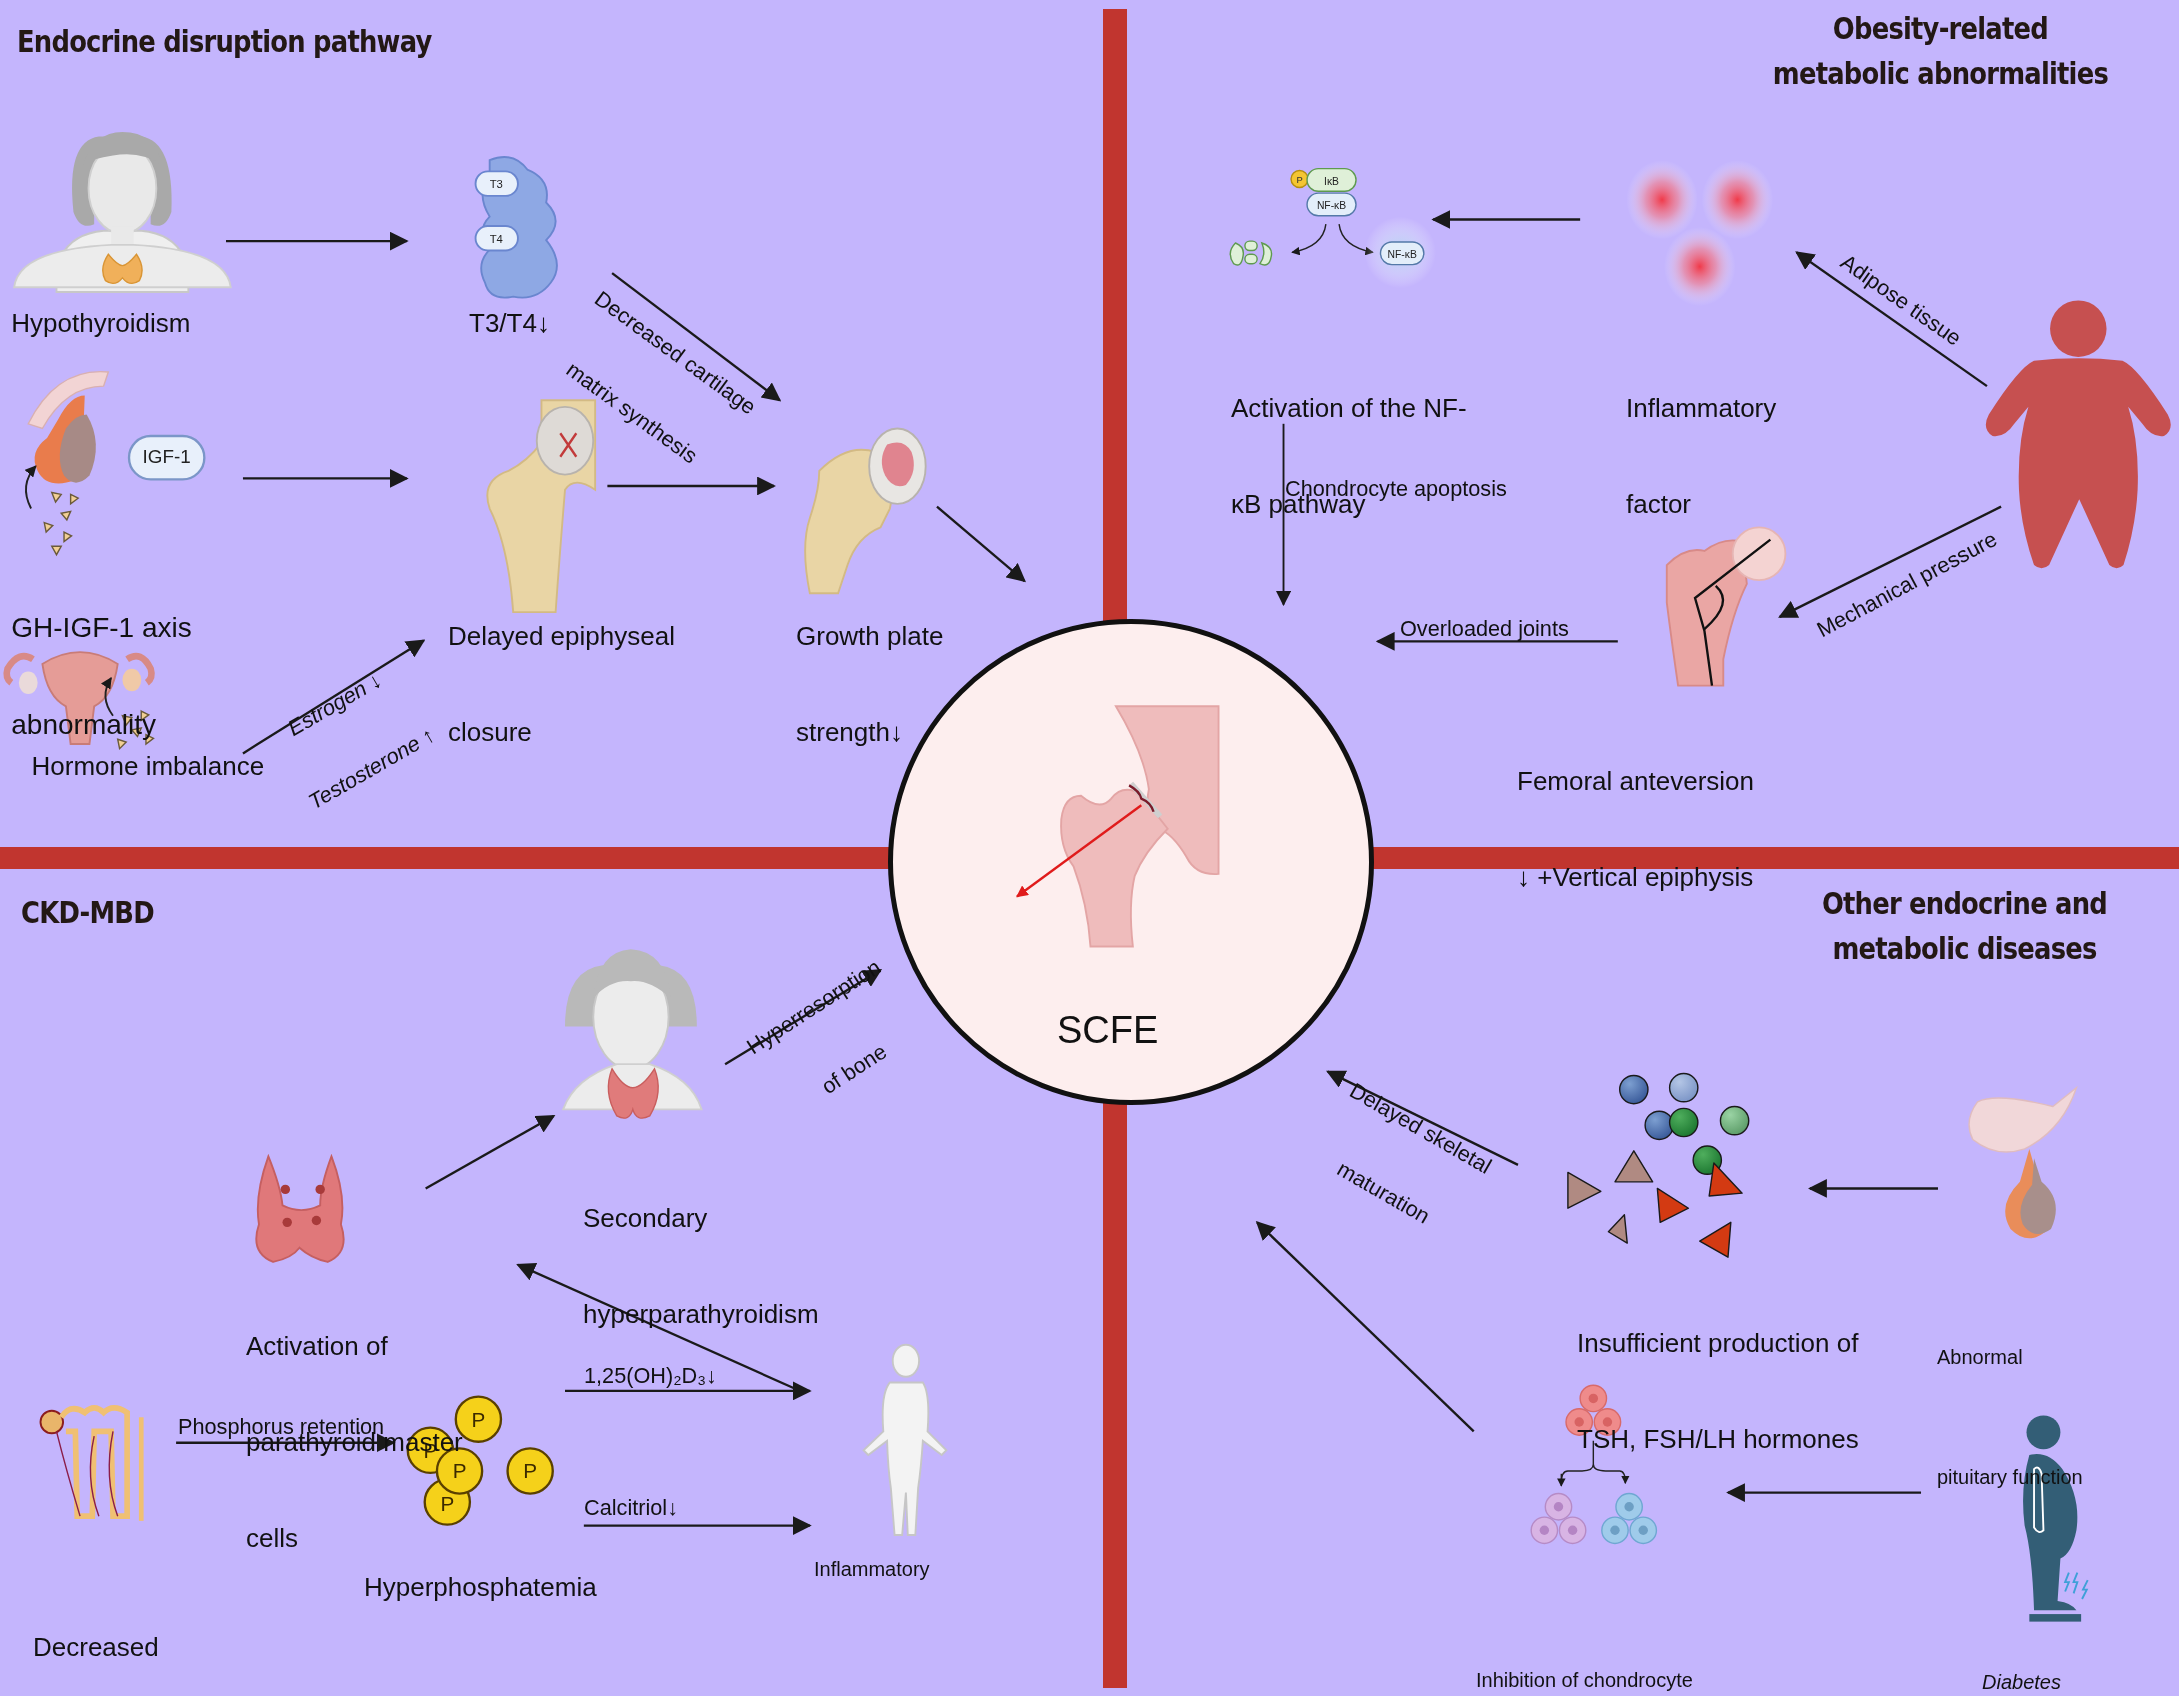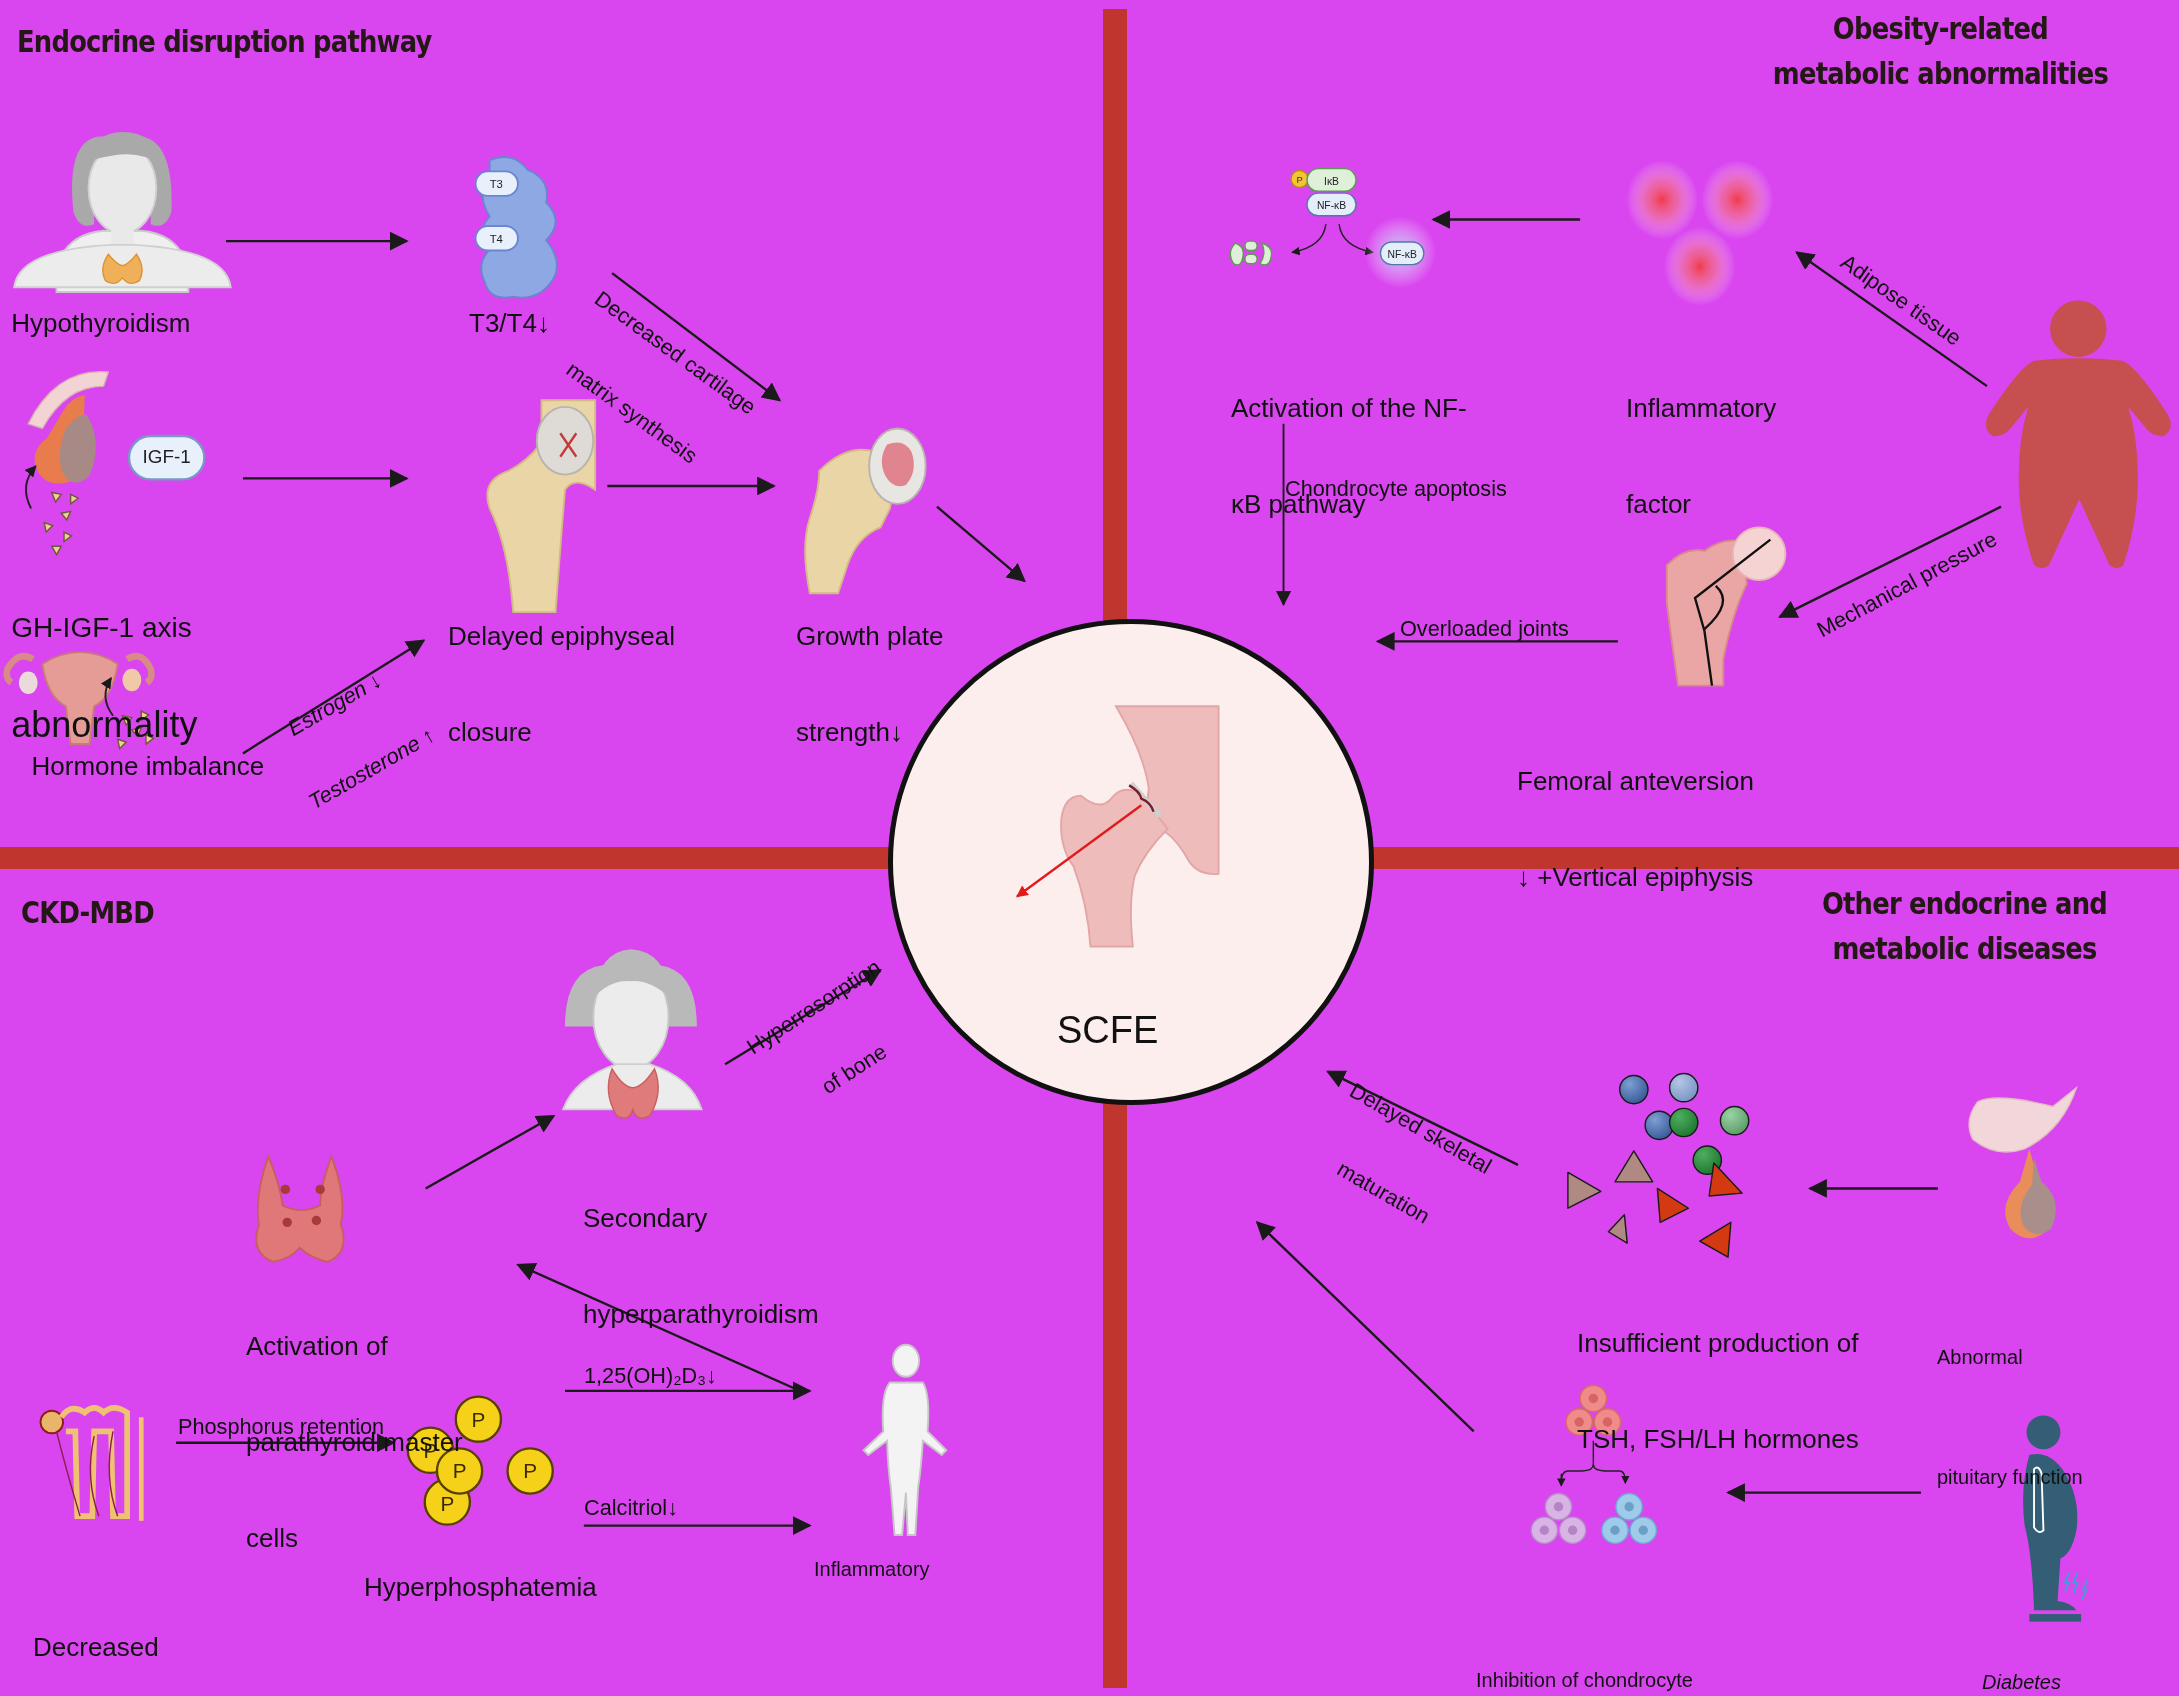--- a/index.html
+++ b/index.html
@@ -1,16 +1,16 @@
 <!DOCTYPE html>
 <html style="font-size:15px"><head>
 <meta charset="utf-8">
 <style>
   html, body { margin: 0; padding: 0; background: #ffffff; }
-  #canvas { position: relative; width: 2180px; height: 1697px; overflow: hidden; background: #d946ef;
+  #canvas { position: relative; width: 2180px; height: 1697px; overflow: hidden; background: #c4b5fd;
     font-family: "Liberation Sans", sans-serif; color: #111; }
   .heading { position: absolute; font-family: "DejaVu Sans", sans-serif; font-weight: bold; font-size: 30px; color: #231815; line-height: 45px; letter-spacing: -0.9px; transform: scaleX(0.86); }
   .heading.left { transform-origin: left top; }
   .heading.right { transform-origin: right top; text-align: center; }
   .lbl { position: absolute; font-size: 26px; line-height: 32px; color: #111; white-space: pre; }
   .lbl.big { font-size: 20px; line-height: 40px; }
   .lbl.small { font-size: 21.7px; line-height: 26px; }
   .rot { position: absolute; font-size: 21.7px; line-height: 24.5px; color: #111; white-space: pre; transform-origin: left top; text-align: center; }
   .vbar { position: absolute; background: #c1352f; }
   svg.layer { position: absolute; left: 0; top: 0; }
@@ -306,21 +306,21 @@
     <line x1="1565" y1="1520" x2="1335" y2="1298" stroke="#1a1a1a" stroke-width="2.5" marker-end="url(#ahs)"></line>
     <line x1="2040" y1="1585" x2="1835" y2="1585" stroke="#1a1a1a" stroke-width="2.5" marker-end="url(#ahs)"></line>
   </svg>
 
   <div class="scfe-label">SCFE</div>
 
   <div class="lbl" style="left:11.3px; top:307px;">Hypothyroidism</div>
   <div class="lbl" style="left:469px; top:307px;">T3/T4↓</div>
   <div class="lbl" style="left:11.3px; top:547px;">
     <div style="font-size:28px;line-height:33px;">GH-IGF-1 axis</div>
-    <div style="font-size:36px;line-height:33px;">abnormality</div>
+    <div style="font-size:28px;line-height:33px;">abnormality</div>
   </div>
   <div class="lbl" style="left:448px; top:556px;">
     <div>Delayed epiphyseal</div>
     <div>closure</div>
   </div>
   <div class="lbl" style="left:796px; top:556px;">
     <div>Growth plate</div>
     <div>strength↓</div>
   </div>
   <div class="lbl" style="left:7.5px; top:750px;margin-left:24px;">Hormone imbalance</div>

